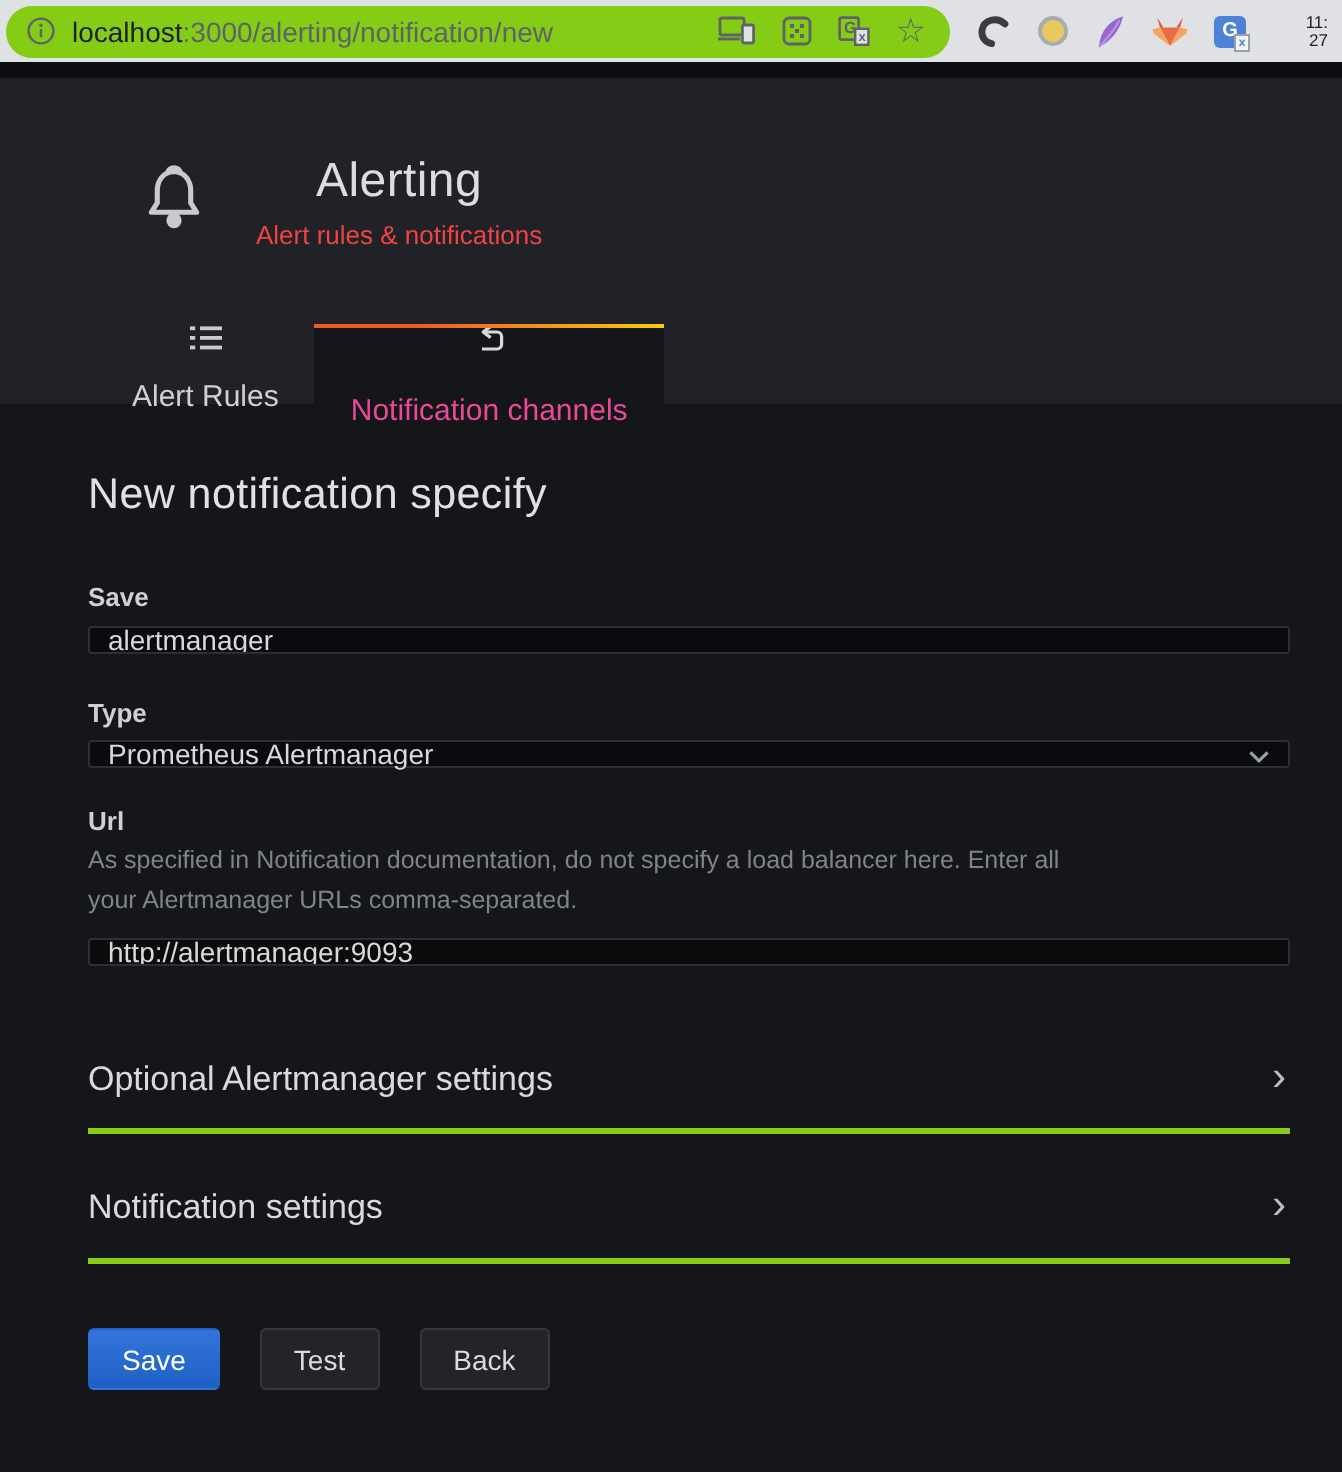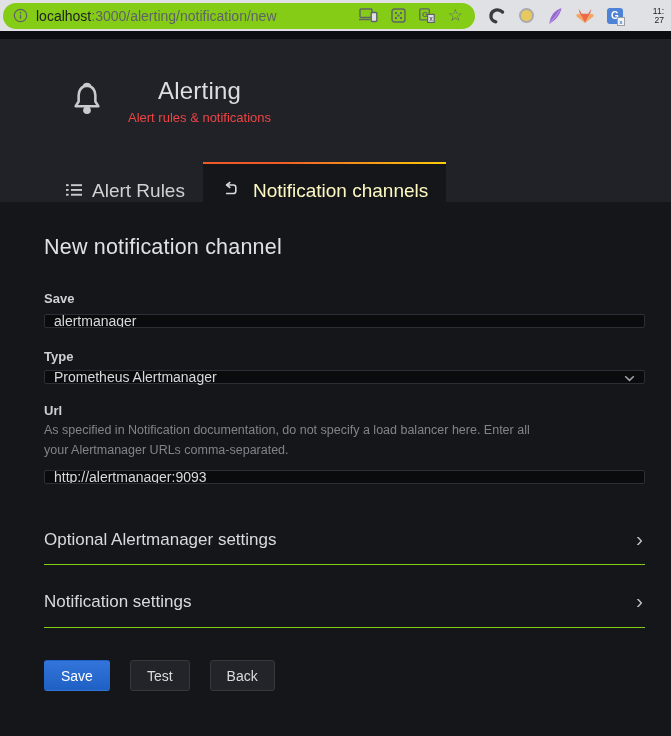--- a/index.html
+++ b/index.html
@@ -23,38 +23,38 @@
   .clock { font-size:8.5px; line-height:9px; color:#202124; text-align:right; padding-right:2px; }
 
   
   .top-strip { height:8px; background:#0c0d10; }
   .page-header { background:#202227; }
   .header-main { height:123px; display:flex; align-items:center; padding-left:70px; gap:24px;text-align:center; }
   .page-title { font-size:24px; font-weight:400; color:#dcdde0; letter-spacing:0.2px; }
   .page-subtitle { font-size:13px; color:#ef4444; margin-top:5px; }
 
   .tabs { display:flex; padding-left:48px; }
-  .tab { height:40px; display:flex; align-items:flex-end; gap:10px; padding:0 18px; font-size:19px; color:#d0d1d3; position:relative; cursor:pointer; }
-  .tab.active { background:#15161a; color:#fef9c3;gap:15px; }
+  .tab { height:40px; display:flex; align-items:center; gap:10px; padding:0 18px; font-size:15px; color:#d0d1d3; position:relative; cursor:pointer;flex-direction:column; }
+  .tab.active { background:#15161a; color:#ec4899;gap:15px; }
   .tab.active::before { content:""; position:absolute; top:0; left:0; right:0; height:2px;
       background:linear-gradient(to right, var(--grad-start,#f05a28) 30%, var(--grad-end,#fbca0a) 99%); }
 
   
   .page-body { padding:33px 26px 0 44px; }
   h2.form-title { font-size:21.5px; font-weight:400; color:#e0e1e3; margin-bottom:31px; letter-spacing:0.2px; }
 
   .gf-form { margin-bottom:19px; }
   .gf-label { display:block; font-size:13px; font-weight:700; color:#cfd0d2; margin-bottom:6px; }
   .gf-input, .gf-select { width:100%; height:14px; background:#0a0b0d; border:1px solid #2d2f34; border-radius:2px;
       color:#d8d9da; font-size:14px; padding:0 9px; font-family:"Liberation Sans", sans-serif; outline:none; }
   .gf-select { display:flex; align-items:center; justify-content:space-between; cursor:pointer; }
   .gf-desc { font-size:12.5px; color:#80848a; line-height:1.6; margin:1px 0 8px 0; }
 
   .sections { margin-top:44px; }
-  .section-row { display:flex; align-items:flex-start; justify-content:space-between; padding-bottom:14px; border-bottom:1px solid #84cc16; cursor:pointer; }
+  .section-row { display:flex; align-items:flex-start; justify-content:space-between; padding-bottom:14px; border-bottom:3px solid #84cc16; cursor:pointer; }
   .section-row + .section-row { margin-top:27px; padding-bottom:15px;gap:48px; }
   .section-title { font-size:17px; color:#d9dadc; }
   .section-chevron { font-size:21px; line-height:17px; color:#bcbec1; padding-right:2px; }
 
   .actions { margin-top:32px; display:flex; gap:20px; }
   .btn { height:31px; padding:0 16px; border-radius:3px; font-size:14px; display:flex; align-items:center; cursor:pointer; border:1px solid transparent; font-family:"Liberation Sans", sans-serif; }
   .btn-primary { background:linear-gradient(180deg,#3274d9,#1f60c4); color:#ffffff; }
   .btn-secondary { background:#222429; border-color:#36383d; color:#dadbdd; }
 </style>
 </head>
@@ -167,21 +167,21 @@
             <path d="M6.5 4 H12.5 a2.3 2.3 0 0 1 2.3 2.3 V10.2 a2.3 2.3 0 0 1 -2.3 2.3 H5" fill="none" stroke="#d8d9da" stroke-width="1.6"></path>
             <path d="M9.3 1.2 L5.6 4 L9.3 6.8" fill="none" stroke="#d8d9da" stroke-width="1.6" stroke-linejoin="round"></path>
           </svg>
       </span>
       <span>Notification channels</span>
     </div>
   </div>
 </div>
 
 <div class="page-body">
-  <h2 class="form-title">New notification channel</h2>
+  <h2 class="form-title">New notification specify</h2>
 
   <div class="gf-form">
     <label class="gf-label">Save</label>
     <input class="gf-input" type="text" value="alertmanager" style="">
   </div>
 
   <div class="gf-form">
     <label class="gf-label">Type</label>
     <div class="gf-select">
       <span>Prometheus Alertmanager</span>

